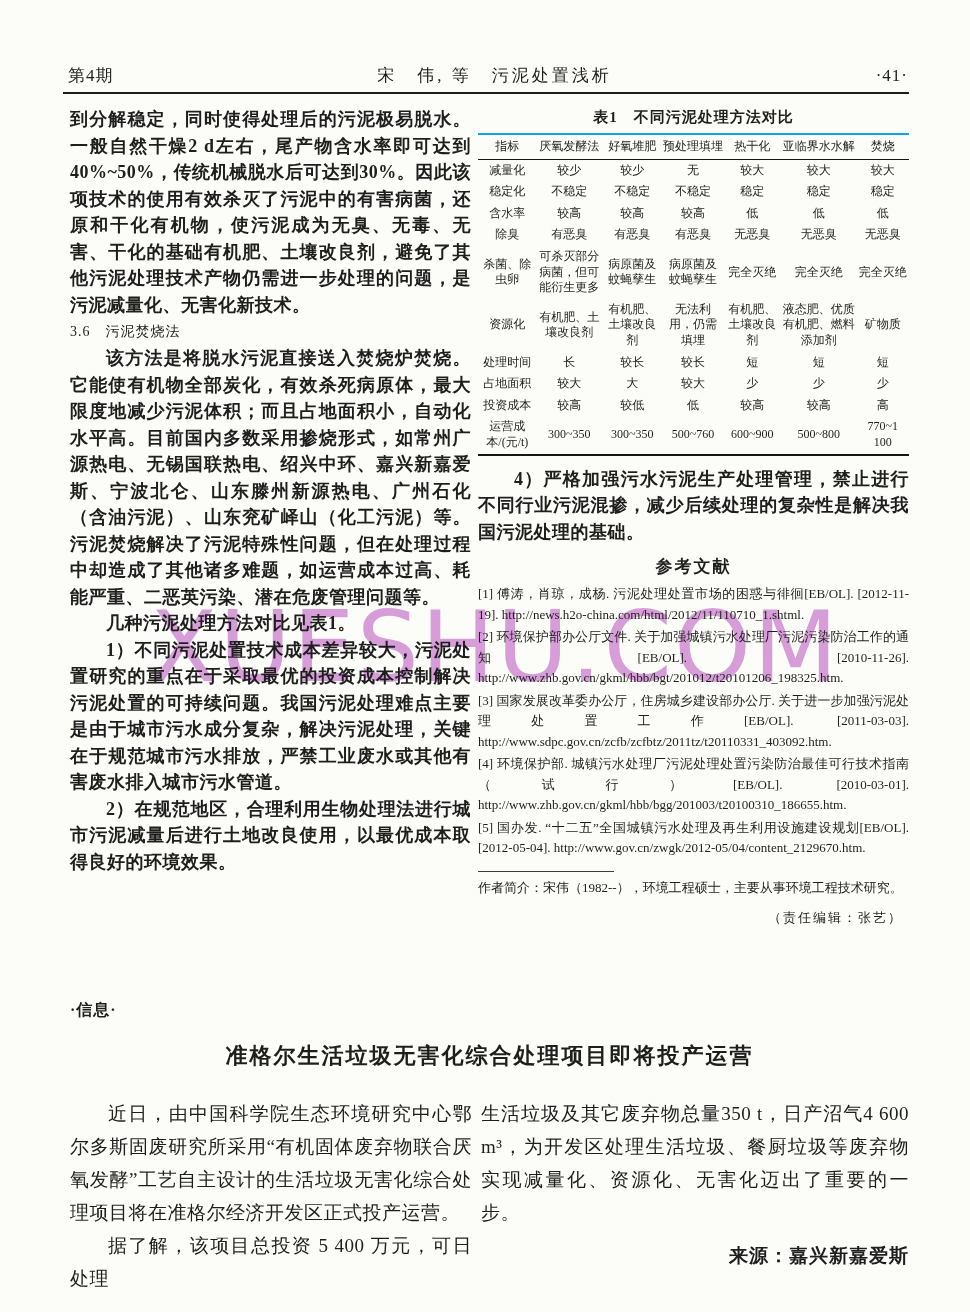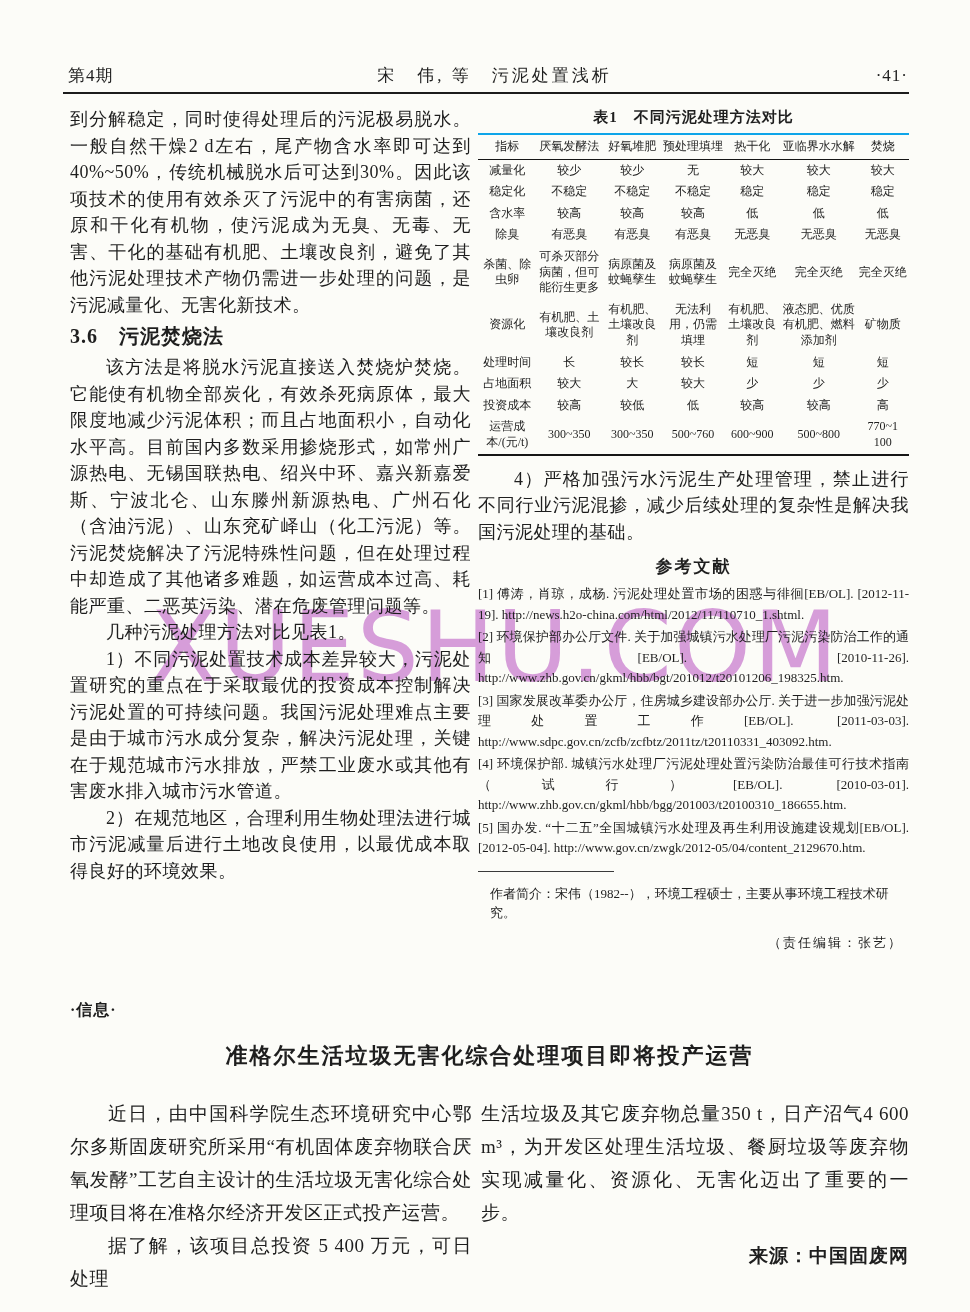--- a/index.html
+++ b/index.html
@@ -23,41 +23,42 @@
     color:#a21caf;opacity:.42;letter-spacing:2px;transform:scaleY(1.0);
     white-space:nowrap;pointer-events:none;
   }
   
   .col{position:absolute;top:106px;z-index:1;}
   .col-left{left:70px;width:401px;}
   .col-right{left:478px;width:431px;}
   .body-p{
     font-size:18px;line-height:26.5px;text-align:justify;margin:0;
     letter-spacing:0.5px;
+    font-weight:bold;
   }
   .indent{text-indent:2em;}
-  .sec-head{font-size:20px;font-weight:bold;margin:5px 0 4px 0;letter-spacing:1px;}
+  .sec-head{font-size:14px;font-weight:normal;margin:5px 0 4px 0;letter-spacing:1px;}
   
   .tbl-title{font-size:15px;font-weight:bold;text-align:center;margin:2px 0 6px 0;letter-spacing:1px;}
   table.cmp{
     width:100%;border-collapse:collapse;table-layout:fixed;
     border-top:2px solid #0ea5e9;border-bottom:2px solid #161616;
     font-size:12px;line-height:1.3;
   }
   table.cmp th,table.cmp td{
     padding:3px 1px;text-align:center;vertical-align:middle;font-weight:normal;
   }
   table.cmp thead th{border-bottom:1.5px solid #161616;padding:4px 0;}
   .c0{width:56px;} .c1{width:62px;} .c2{width:58px;} .c3{width:58px;}
   .c4{width:55px;} .c5{width:72px;} .c6{width:50px;}
   
   .refs-head{font-size:17px;font-weight:bold;text-align:center;margin:10px 0 6px 0;letter-spacing:2px;}
   .ref-item{font-size:13px;line-height:20.5px;text-align:justify;margin:0 0 2px 0;}
   .foot-rule{width:136px;border-top:1px solid #3a3a3a;margin:12px 0 6px 0;}
-  .bio{font-size:13px;line-height:19px;margin:12px;}
+  .bio{font-size:13px;line-height:19px;margin:0;}
   .editor{font-size:13px;text-align:right;margin:12px 6px 0 0;letter-spacing:2px;}
   
   .news{position:absolute;left:70px;top:1000px;width:839px;z-index:1;}
   .news-label{font-size:16px;font-weight:bold;letter-spacing:1px;}
   .news-title{font-size:22px;font-weight:bold;text-align:center;margin:20px 0 0 0;letter-spacing:2px;}
   .news-cols{display:flex;gap:9px;margin-top:26px;}
   .news-col-l{width:402px;}
   .news-col-r{width:428px;}
   .news-p{font-size:19px;line-height:33px;text-align:justify;margin:0;letter-spacing:0.5px;}
   .news-source{font-size:19px;font-weight:bold;text-align:right;margin-top:14px;letter-spacing:1px;}
@@ -220,21 +221,21 @@
   <div class="news">
     <div class="news-label">·信息·</div>
     <div class="news-title">准格尔生活垃圾无害化综合处理项目即将投产运营</div>
     <div class="news-cols">
       <div class="news-col-l">
         <p class="news-p indent">近日，由中国科学院生态环境研究中心鄂尔多斯固废研究所采用“有机固体废弃物联合厌氧发酵”工艺自主设计的生活垃圾无害化综合处理项目将在准格尔经济开发区正式投产运营。</p>
         <p class="news-p indent">据了解，该项目总投资 5 400 万元，可日处理</p>
       </div>
       <div class="news-col-r">
         <p class="news-p">生活垃圾及其它废弃物总量350 t，日产沼气4 600 m³，为开发区处理生活垃圾、餐厨垃圾等废弃物实现减量化、资源化、无害化迈出了重要的一步。</p>
-        <div class="news-source">来源：中国固废网</div>
+        <div class="news-source">来源：嘉兴新嘉爱斯</div>
       </div>
     </div>
   </div>
 
   <div class="logo">
     <div class="logo-line1">
       <span class="logo-word"><span style="color:#1860c0">W</span><span style="color:#e2251b">a</span><span style="color:#f59d00">t</span><span style="color:#54a61c">e</span><span style="color:#54a61c">r</span></span>
       <span class="logo-num">8848</span>
       <span class="logo-com">.com</span>
     </div>

